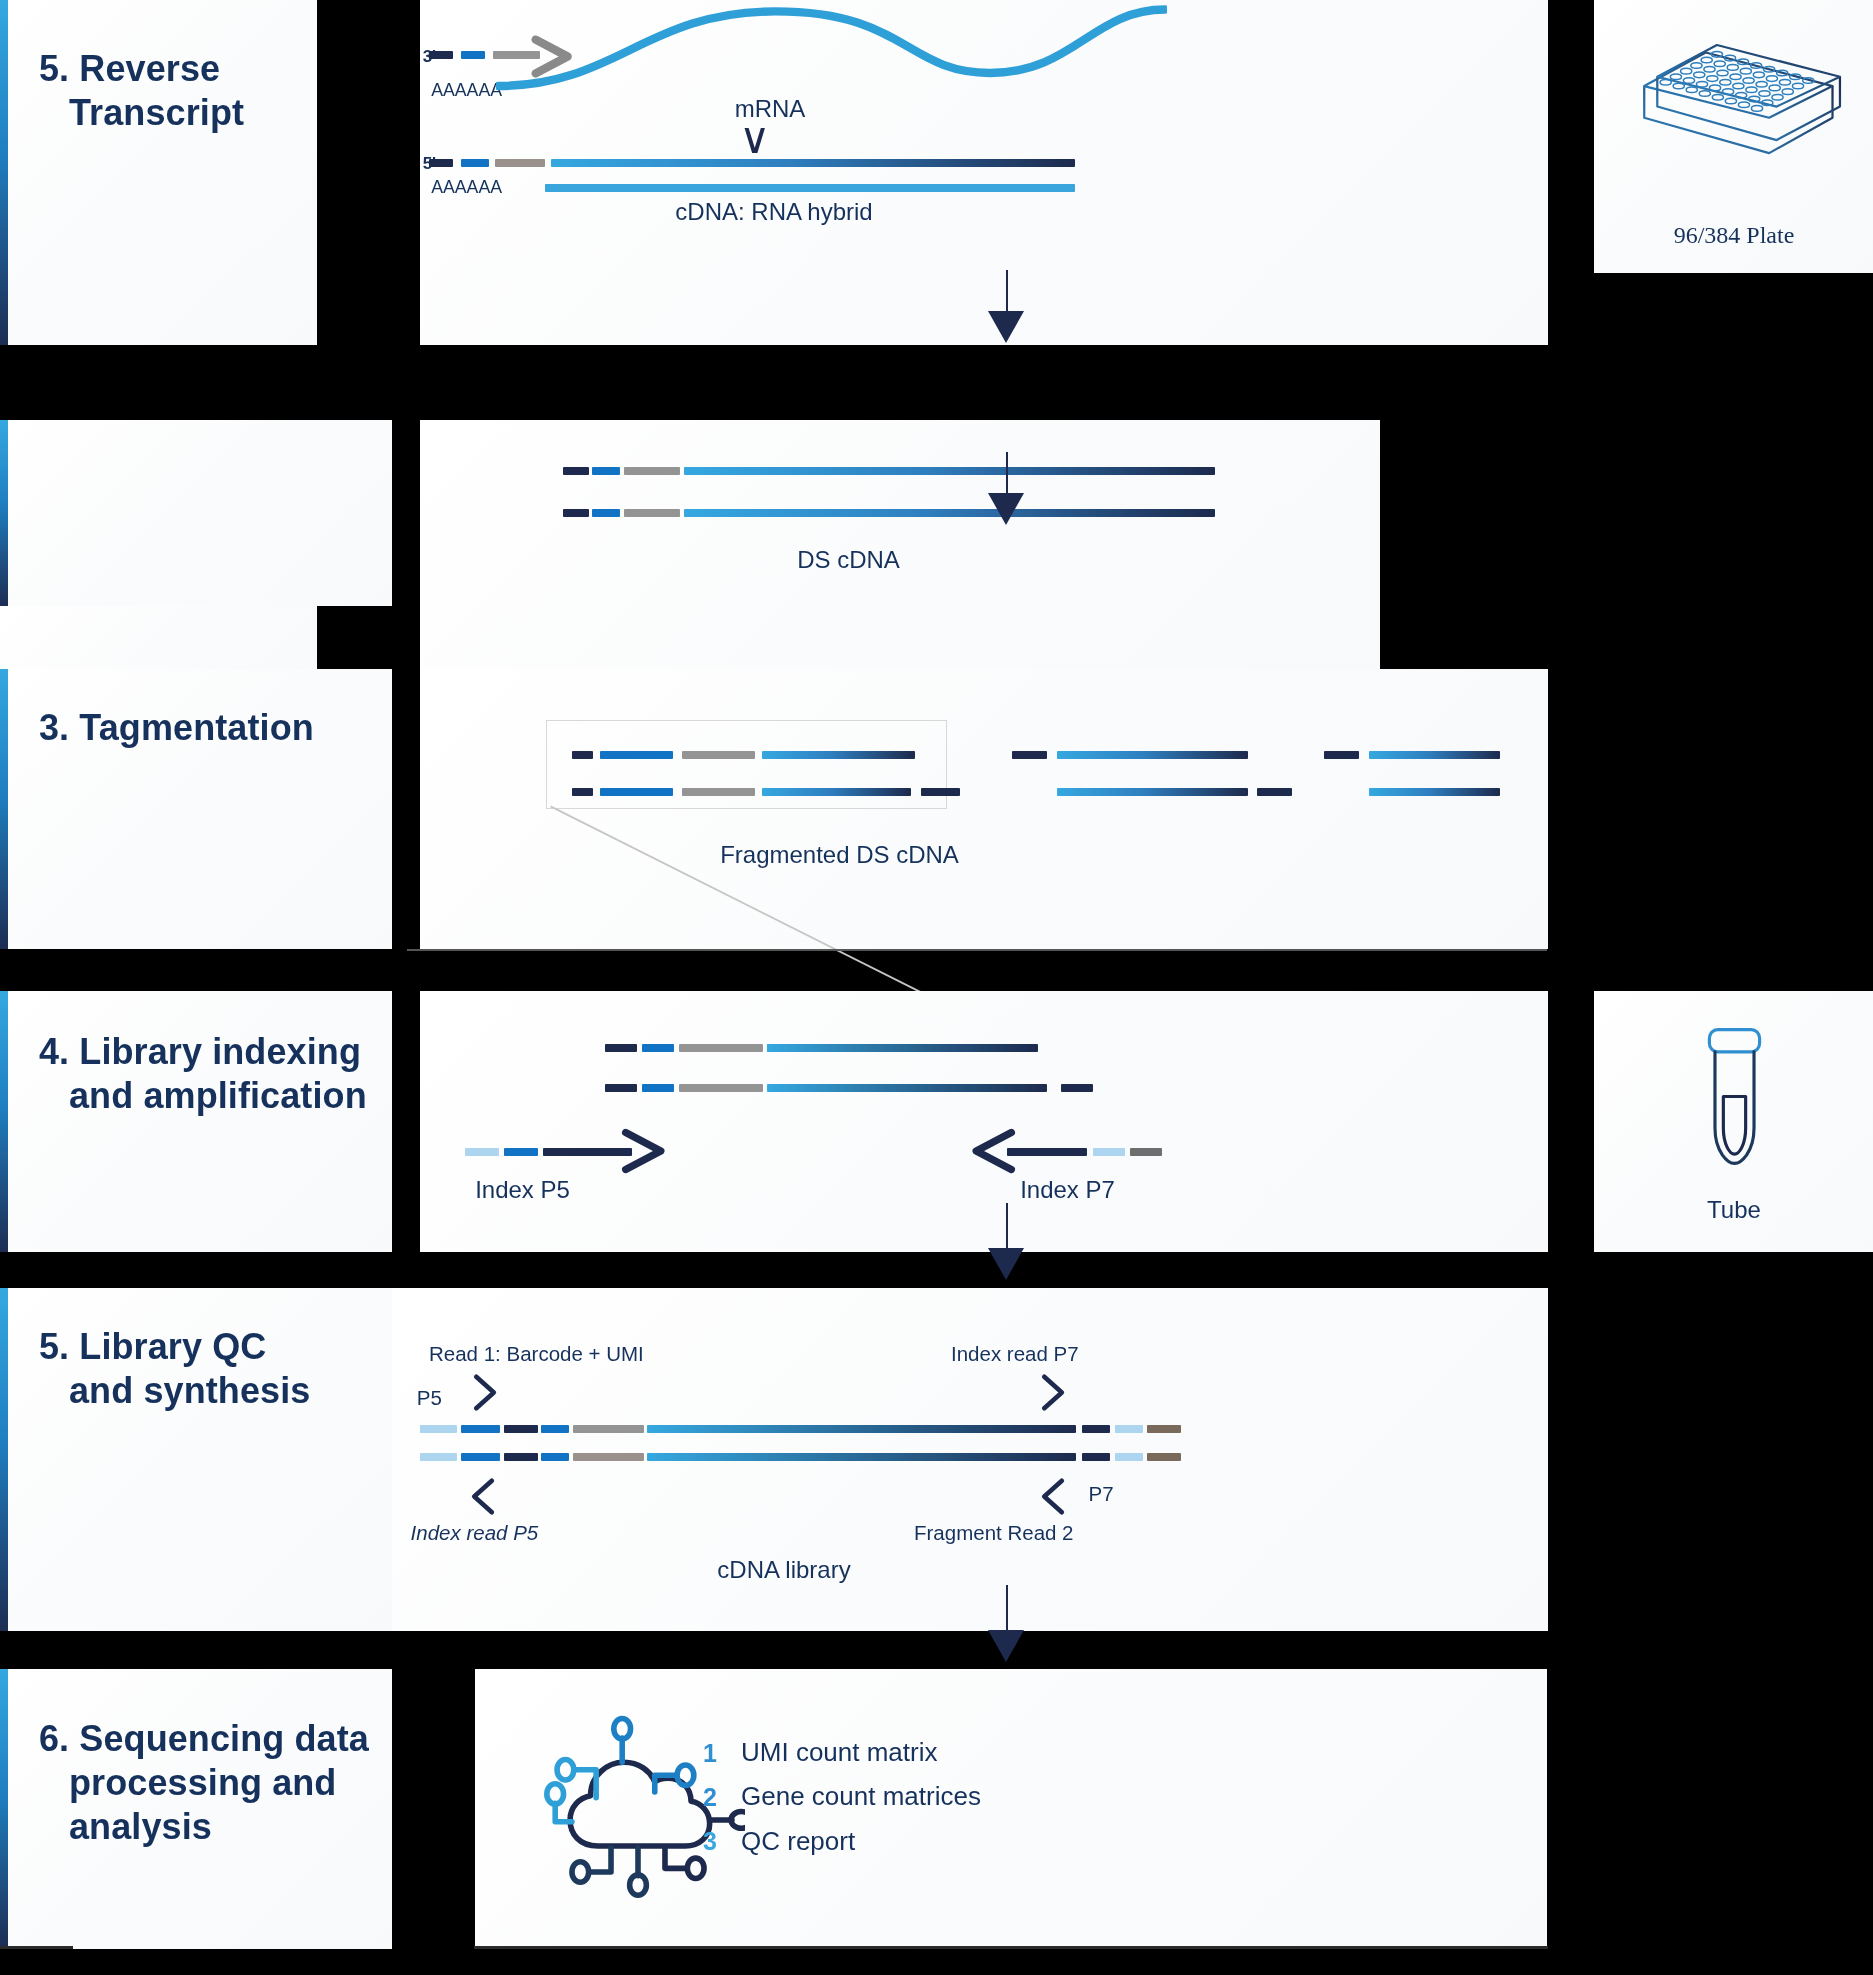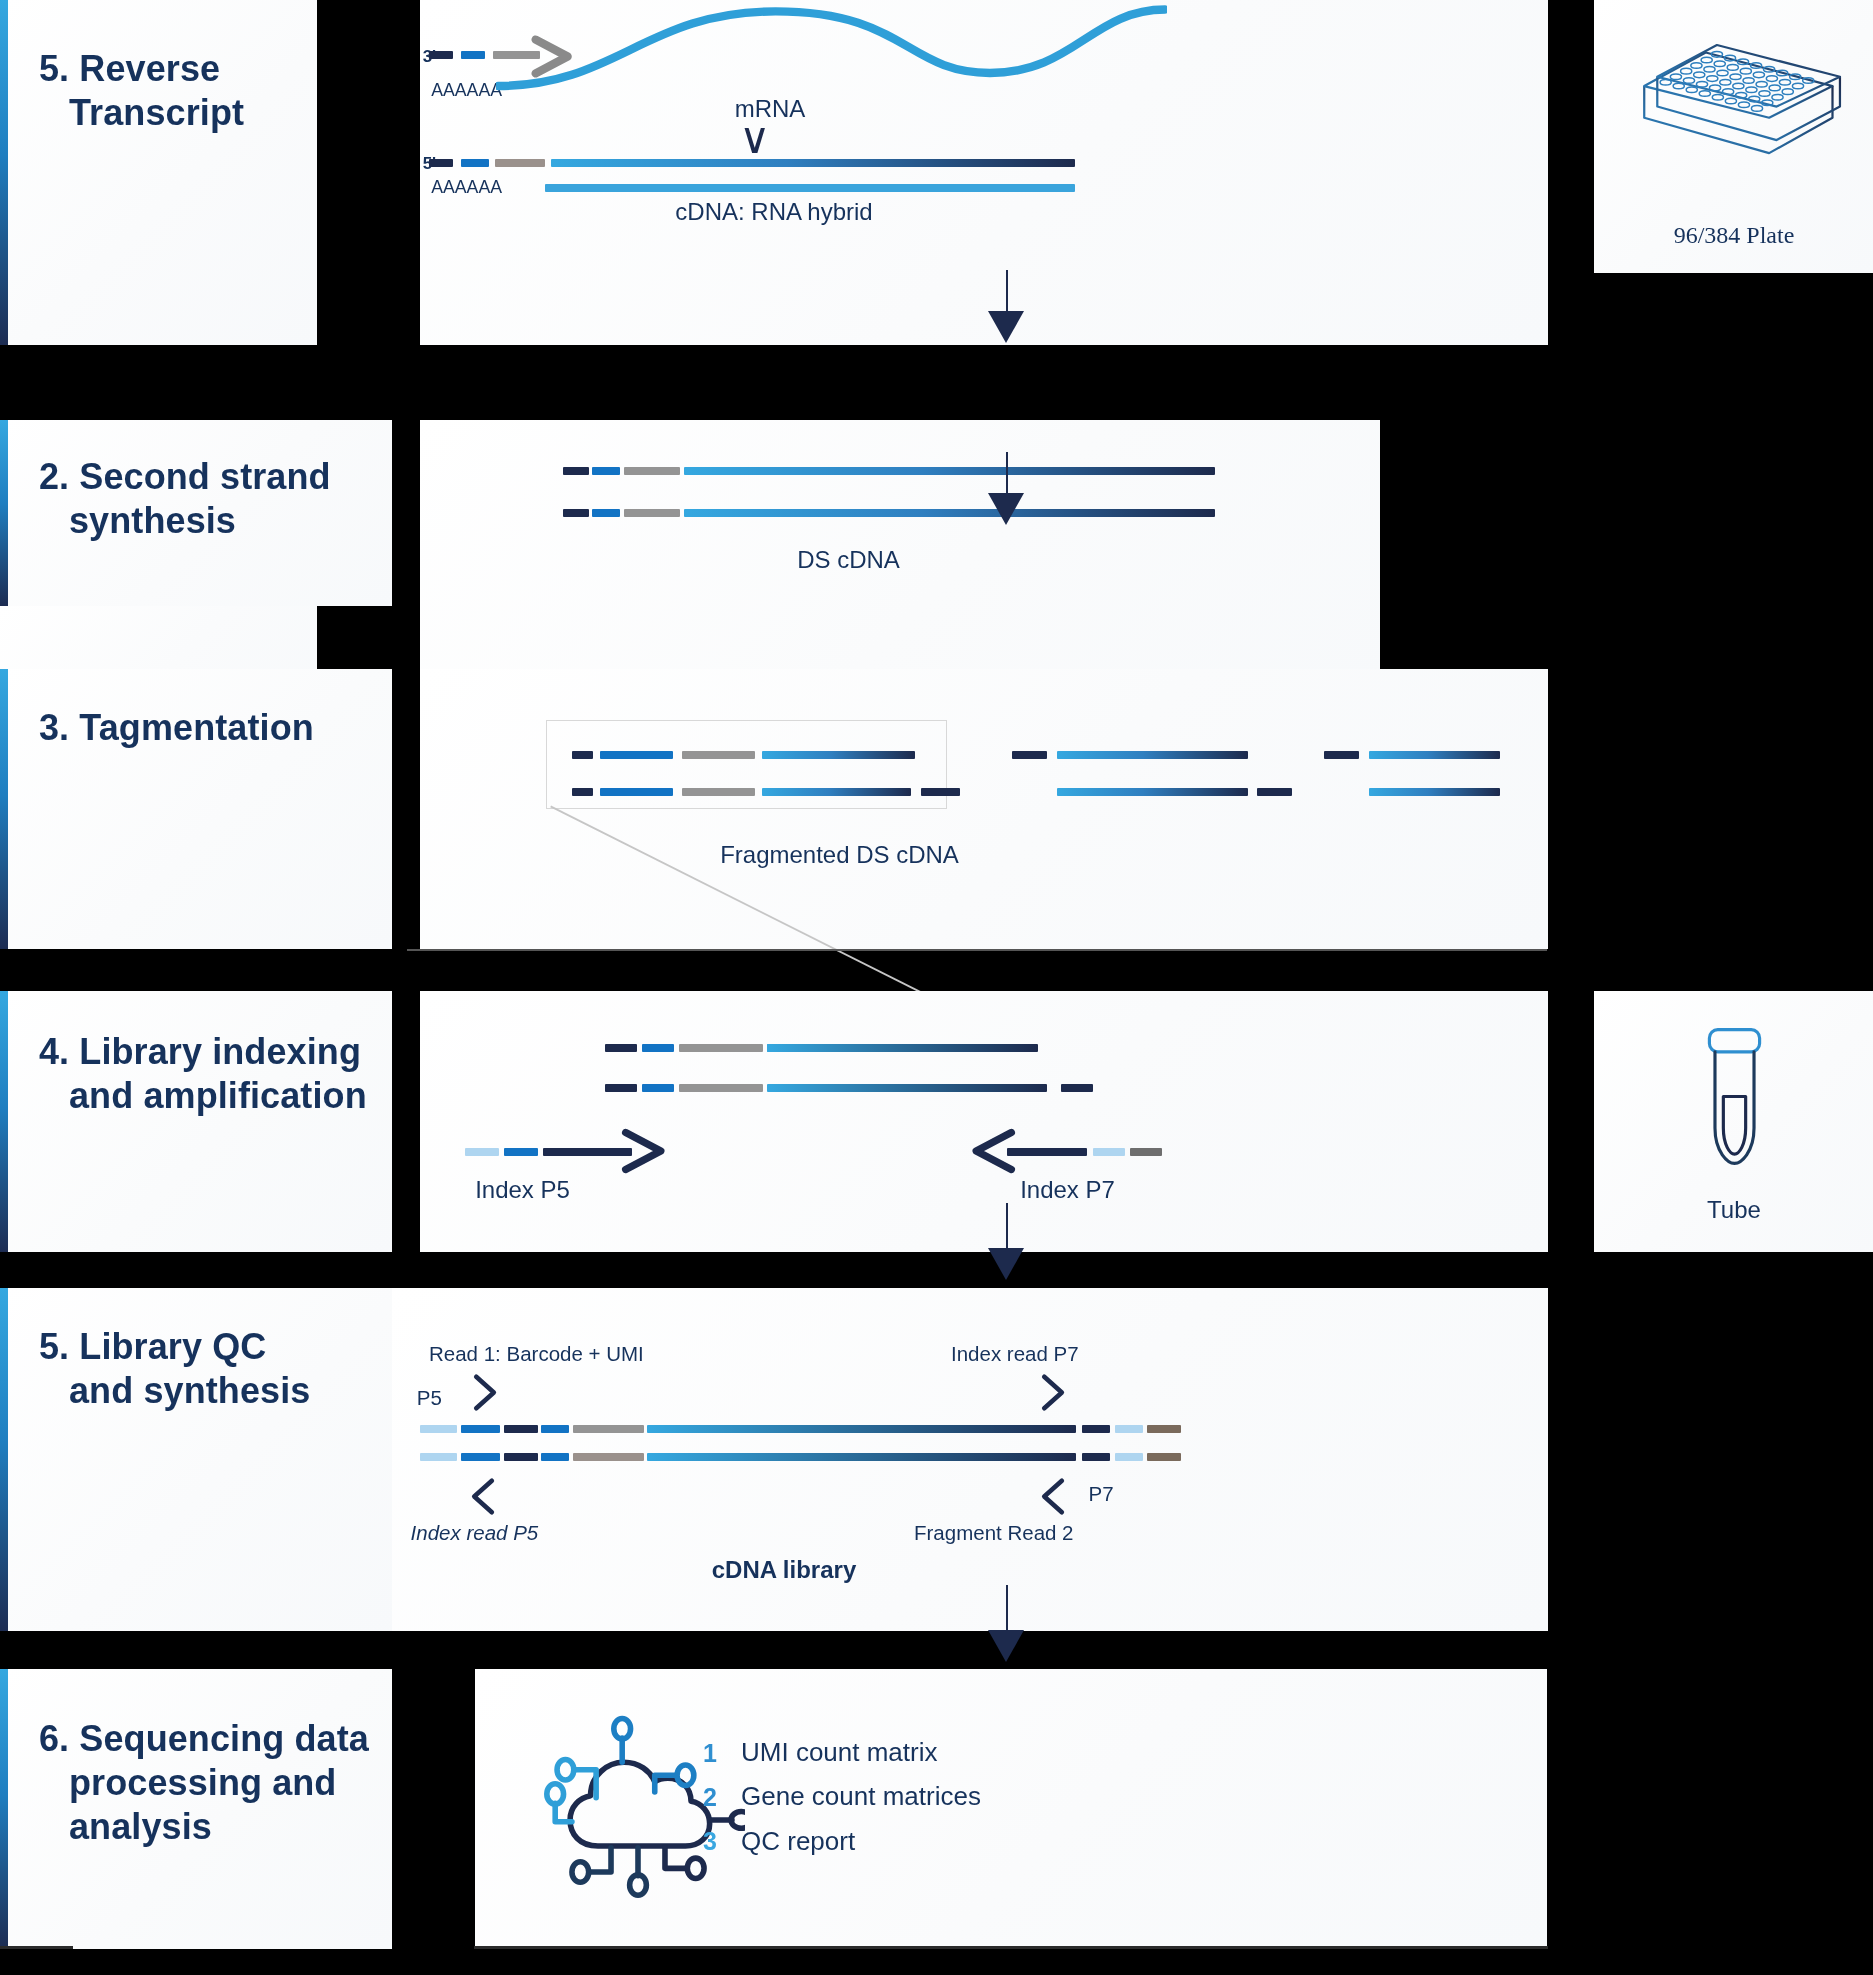--- a/index.html
+++ b/index.html
@@ -207,24 +207,20 @@
     <span class="cap" style="left:0; top:222px; width:280px;font-family:Liberation Serif, serif;">96/384 Plate</span>
   </div>
 
   <div class="flowarrow" style="left:988px; top:270px; height:79px;">
     <div class="stem" style="height:48px;"></div>
     <div class="headv" style="top:41px;"></div>
   </div>
 
   <div class="panel" style="left:0; top:420px; width:392px; height:186px;">
     <div class="accent"></div>
-    <div class="step-title" style="left:39px; top:35px; width:354px;">
-      <div>2. Second strand</div>
-      <div style="padding-left:30px;">synthesis</div>
-    </div>
   </div>
   <div class="panel" style="left:0; top:606px; width:317px; height:103px;"></div>
 
   <div class="panel" style="left:420px; top:420px; width:960px; height:289px;">
     <div class="seg navy2" style="left:143px; top:47px; width:26px;"></div>
     <div class="seg blue" style="left:172px; top:47px; width:28px;"></div>
     <div class="seg gray" style="left:204px; top:47px; width:56px;"></div>
     <div class="seg grad-lb-navy" style="left:264px; top:47px; width:531px;"></div>
 
     <div class="seg navy2" style="left:143px; top:89px; width:26px;"></div>
@@ -378,21 +374,21 @@
       <polyline points="29,7 10,24 29,41" fill="none" stroke="#1d2a4d" stroke-width="5" stroke-linecap="round" stroke-linejoin="round"></polyline>
     </svg>
     <svg style="position:absolute; left:643px; top:186px;" width="37" height="45" viewBox="0 0 40 48">
       <polyline points="29,7 10,24 29,41" fill="none" stroke="#1d2a4d" stroke-width="5" stroke-linecap="round" stroke-linejoin="round"></polyline>
     </svg>
     <span class="cap sm" style="left:681px; top:194px; width:56px;">P7</span>
 
     <span class="cap sm" style="left:18.6px; top:233px; width:261px; text-align:left;font-style:italic;">Index read P5</span>
     <span class="cap sm" style="left:522px; top:233px; width:280px; text-align:left;">Fragment Read 2</span>
 
-    <span class="cap" style="left:224px; top:268px; width:336px;font-weight:bold;">cDNA library</span>
+    <span class="cap" style="left:224px; top:268px; width:336px;">cDNA library</span>
   </div>
 
   <div class="flowarrow" style="left:988px; top:1585px; height:84px;">
     <div class="stem" style="height:52px;"></div>
     <div class="headv" style="top:45px;"></div>
   </div>
 
   <div class="panel" style="left:0; top:1669px; width:392px; height:280px;">
     <div class="accent"></div>
     <div class="step-title" style="left:39px; top:48px; width:364px;">

